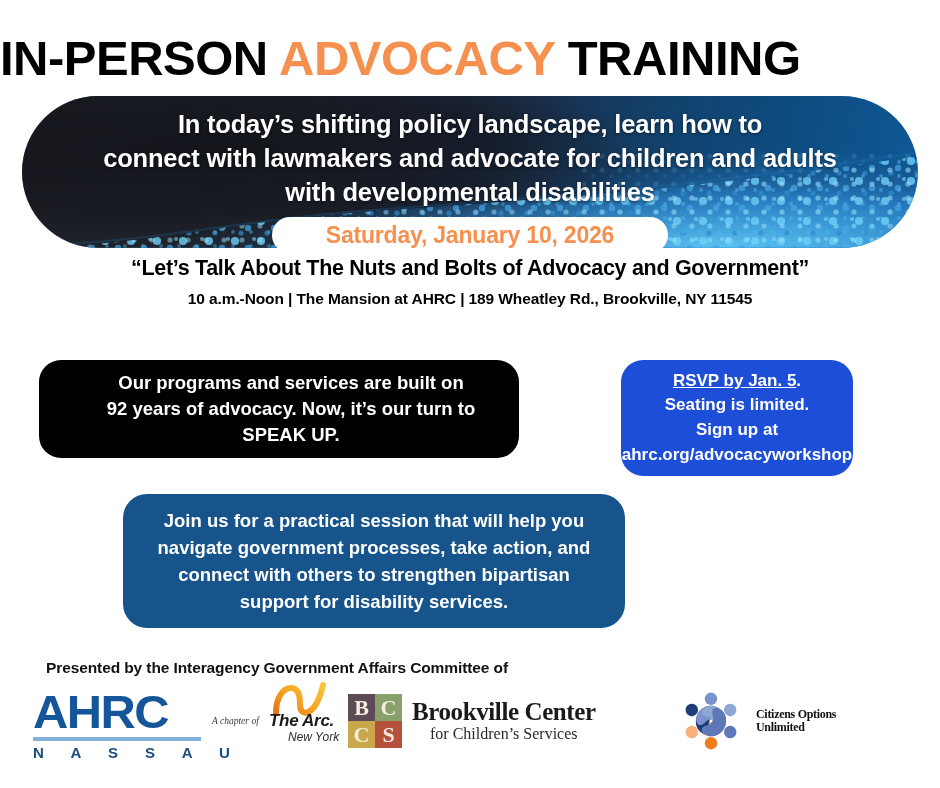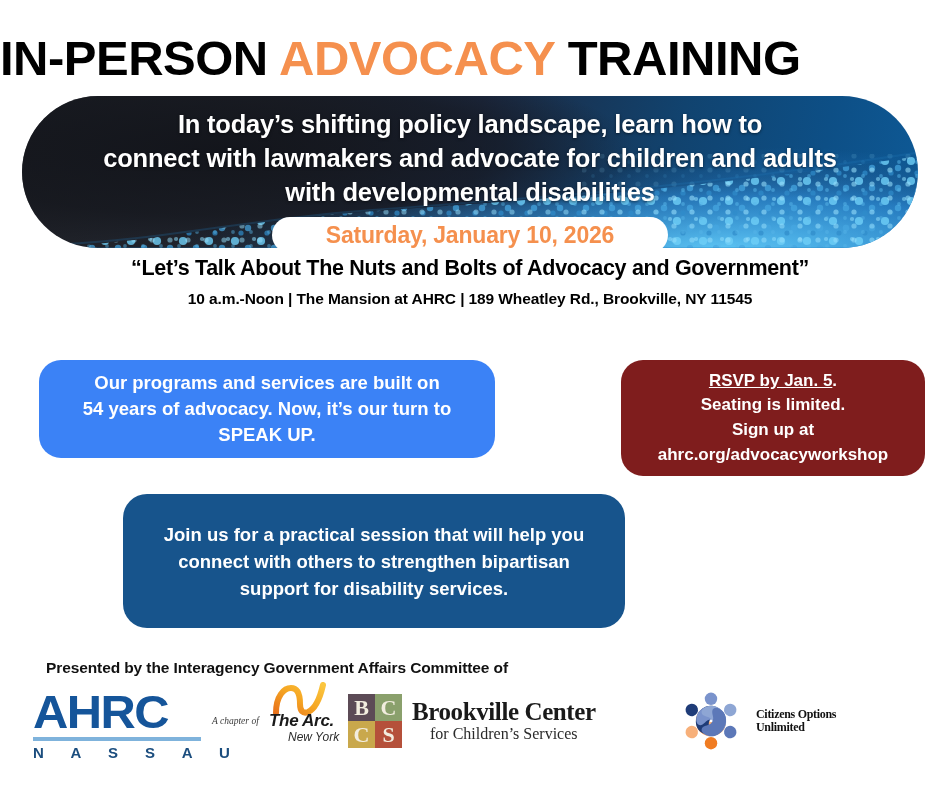--- a/index.html
+++ b/index.html
@@ -130,31 +130,32 @@
   }
   .callout .inner { width: 100%; }
   .callout .inner div { white-space: nowrap; }
 
   .box-lightblue {
     left: 39px;
     top: 360px;
     width: 456px;
     height: 98px;
     border-radius: 22px;
-    background: #3b82f6;
+    background: #000000;
     font-size: 18.5px;
     line-height: 1.42;
+    padding-left: 24px;
   }
   .box-orange {
     left: 621px;
     top: 360px;
-    width: 304px;
+    width: 232px;
     height: 116px;
     border-radius: 22px;
-    background: #7f1d1d;
+    background: #1d4ed8;
     font-size: 17px;
     line-height: 1.45;
   }
   .box-orange .u { text-decoration: underline; }
   .box-darkblue {
     left: 123px;
     top: 494px;
     width: 502px;
     height: 134px;
     border-radius: 24px;
@@ -351,37 +352,38 @@
 <div class="date-pill">
   <span>Saturday, January 10, 2026</span>
 </div>
 
 <div class="quote-line">“Let’s Talk About The Nuts and Bolts of Advocacy and Government”</div>
 <div class="address-line">10 a.m.-Noon | The Mansion at AHRC | 189 Wheatley Rd., Brookville, NY 11545</div>
 
 <div class="callout box-lightblue">
   <div class="inner">
     <div>Our programs and services are built on</div>
-    <div>54 years of advocacy. Now, it’s our turn to</div>
+    <div>92 years of advocacy. Now, it’s our turn to</div>
     <div>SPEAK UP.</div>
   </div>
 </div>
 
 <div class="callout box-orange">
   <div class="inner">
     <div><span class="u">RSVP by Jan. 5</span><span>.</span></div>
     <div>Seating is limited.</div>
     <div>Sign up at</div>
     <div>ahrc.org/advocacyworkshop</div>
   </div>
 </div>
 
 <div class="callout box-darkblue">
   <div class="inner">
     <div>Join us for a practical session that will help you</div>
+    <div>navigate government processes, take action, and</div>
     <div>connect with others to strengthen bipartisan</div>
     <div>support for disability services.</div>
   </div>
 </div>
 
 <div class="presented">Presented by the Interagency Government Affairs Committee of</div>
 
 <div class="logos">
 
   <div class="logo-ahrc">

